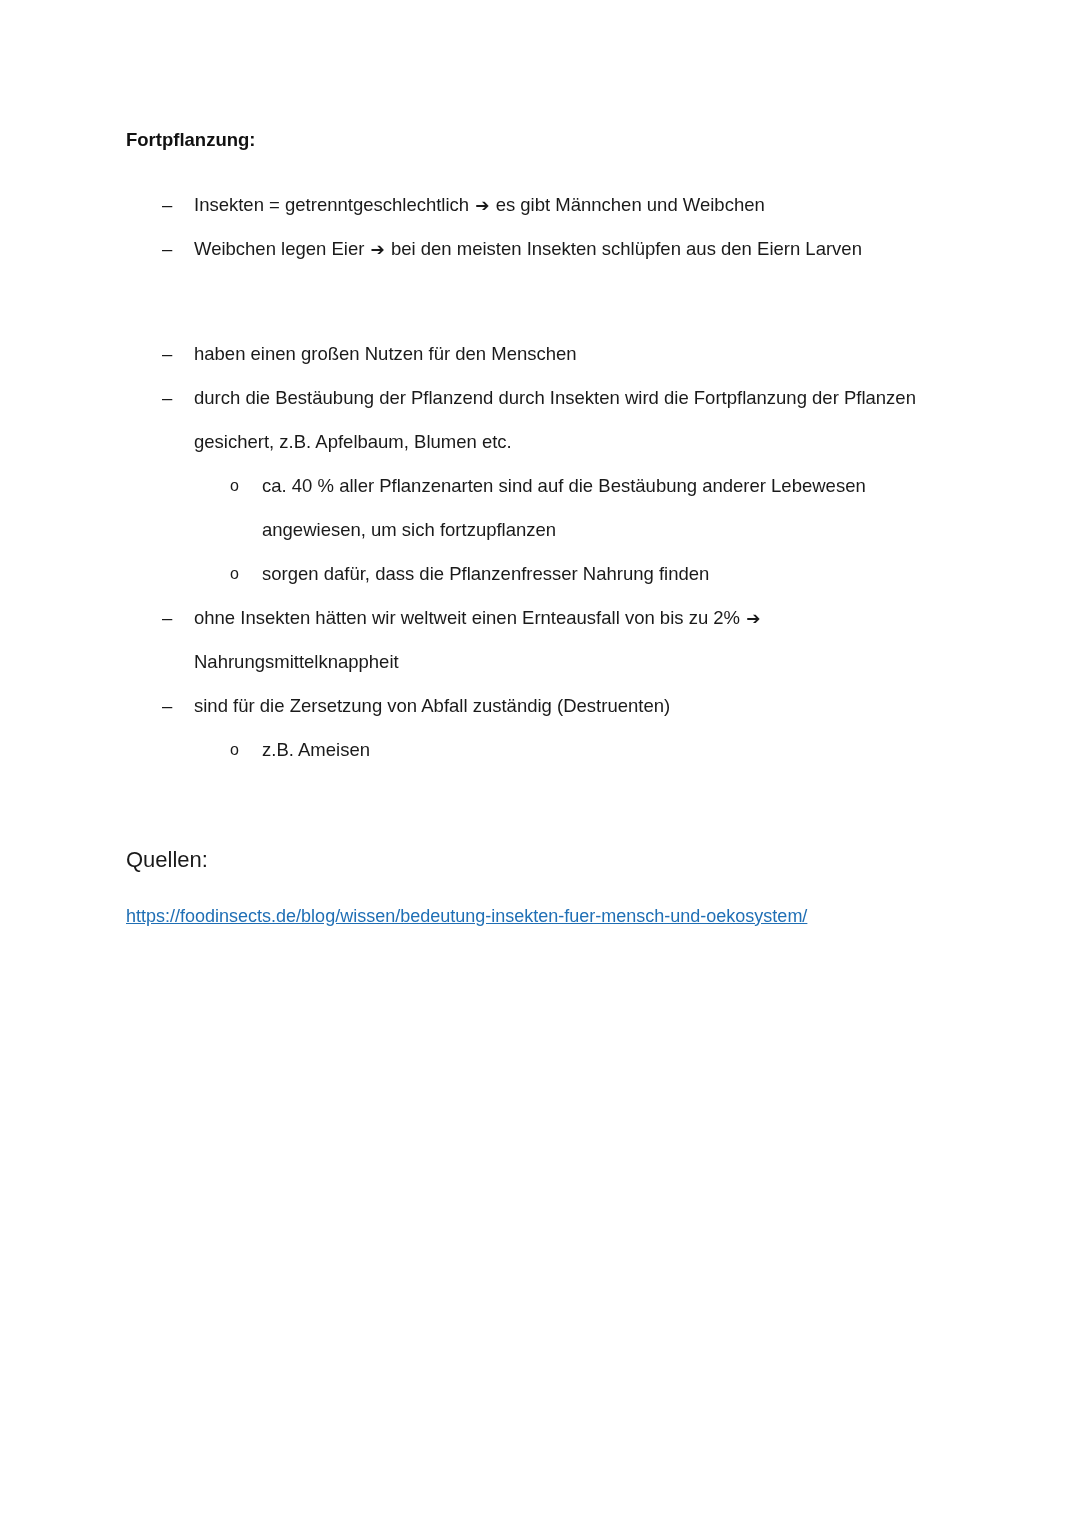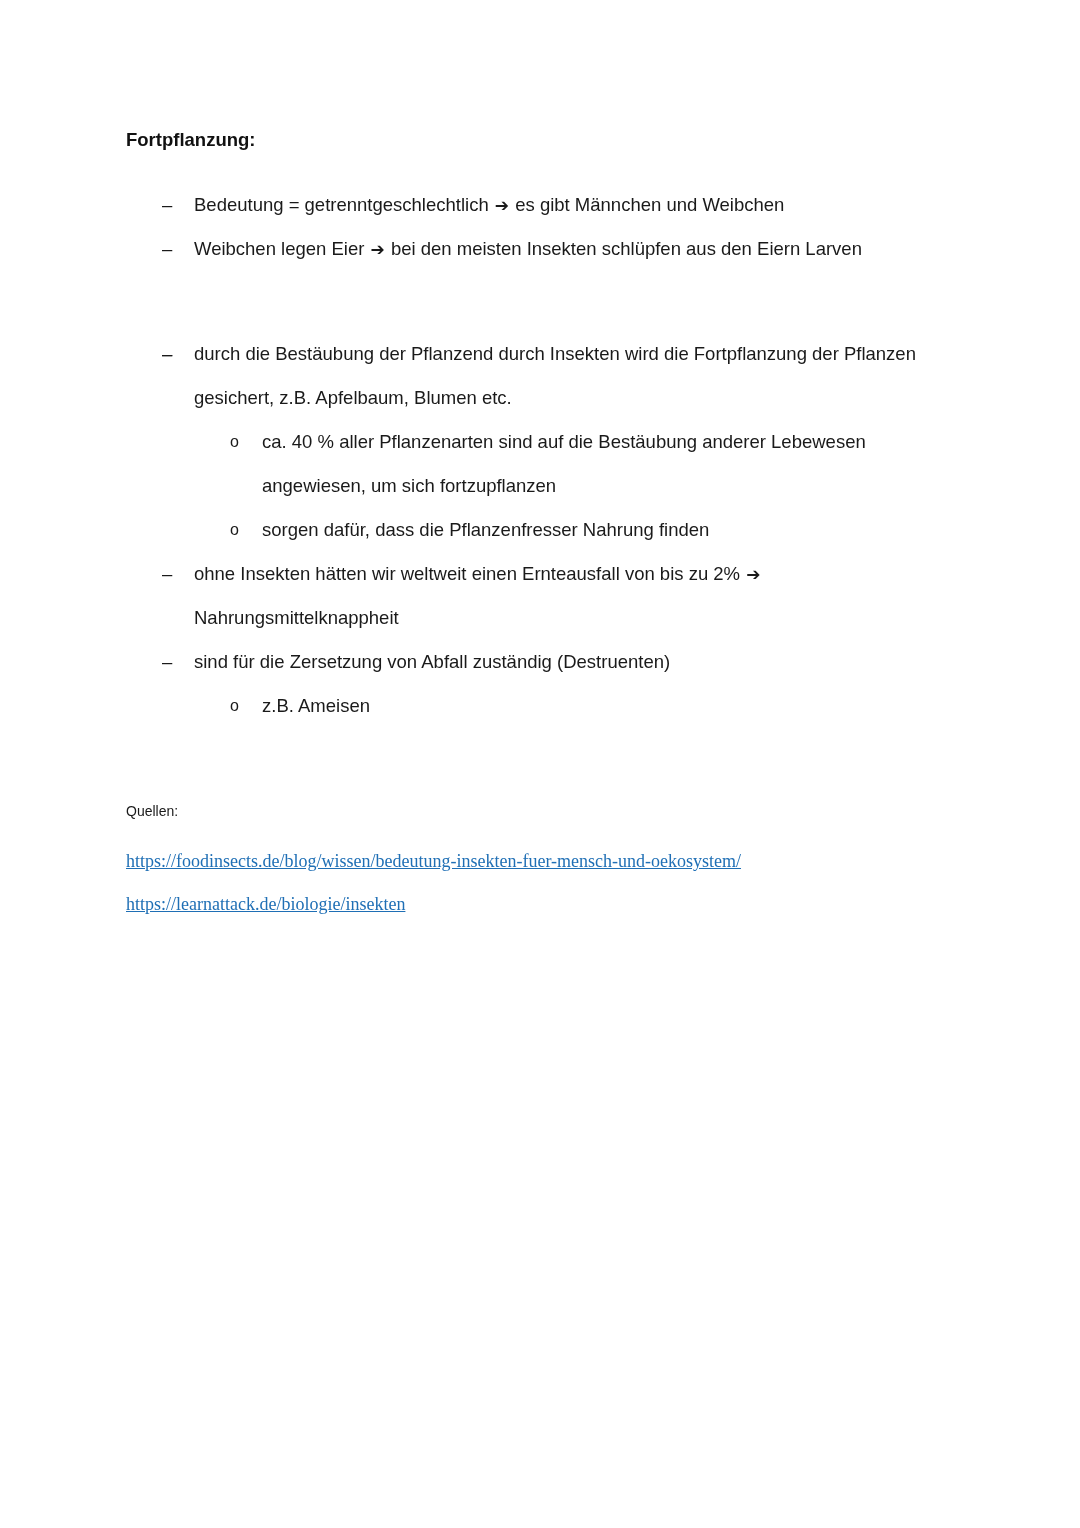--- a/index.html
+++ b/index.html
@@ -76,30 +76,29 @@
     font-size: 16px;
   }
   .arrow {
     font-family: "DejaVu Sans", sans-serif;
     font-size: 17px;
     color: #1a1a1a;
     padding: 0 1px;
   }
 
   .quellen-title {
-    font-size: 14px;
+    font-size: 22px;
     line-height: 1.3;
     color: #1a1a1a;
     margin: 0;
   }
   ul.links {
     list-style: none;
     margin: 0;
     padding: 0;
-    font-family: Liberation Serif, serif;
   }
   ul.links li {
     line-height: 43px;
   }
   a.link {
     color: #1F6FB5;
     text-decoration: underline;
     font-size: 18px;
     word-break: break-all;
   }
@@ -108,34 +107,35 @@
 <body>
 
 <div class="page">
   <div class="content">
 
     <h2 class="heading">Fortpflanzung:</h2>
     <div class="block-gap-1"></div>
     <ul class="list">
       <li class="dash-item">
         <span class="marker">–</span>
-        <span>Bedeutung = getrenntgeschlechtlich </span><span class="arrow">➔</span><span> es gibt Männchen und Weibchen</span>
+        <span>Insekten = getrenntgeschlechtlich </span><span class="arrow">➔</span><span> es gibt Männchen und Weibchen</span>
       </li>
       <li class="dash-item">
         <span class="marker">–</span>
         <span>Weibchen legen Eier </span><span class="arrow">➔</span><span> bei den meisten Insekten schlüpfen aus den Eiern Larven</span>
       </li>
     </ul>
 
     <div class="block-gap-2"></div>
 
     <div class="block-gap-1"></div>
     <ul class="list">
       <li class="dash-item">
         <span class="marker">–</span>
+        <span>haben einen großen Nutzen für den Menschen</span>
       </li>
       <li class="dash-item">
         <span class="marker">–</span>
         <span>durch die Bestäubung der Pflanzend durch Insekten wird die Fortpflanzung der Pflanzen gesichert, z.B. Apfelbaum, Blumen etc.</span>
       </li>
       <li class="circle-item">
         <span class="marker">o</span>
         <span>ca. 40 % aller Pflanzenarten sind auf die Bestäubung anderer Lebewesen angewiesen, um sich fortzupflanzen</span>
       </li>
       <li class="circle-item">
@@ -157,19 +157,16 @@
     </ul>
 
     <div style="height:74px"></div>
 
     <div class="quellen-title">Quellen:</div>
     <div style="height:20px"></div>
     <ul class="links">
       <li>
         <a class="link" href="#">https://foodinsects.de/blog/wissen/bedeutung-insekten-fuer-mensch-und-oekosystem/</a>
       </li>
-      <li>
-        <a class="link" href="#">https://learnattack.de/biologie/insekten</a>
-      </li>
     </ul>
 
   </div>
 </div>
 
 </body></html>

